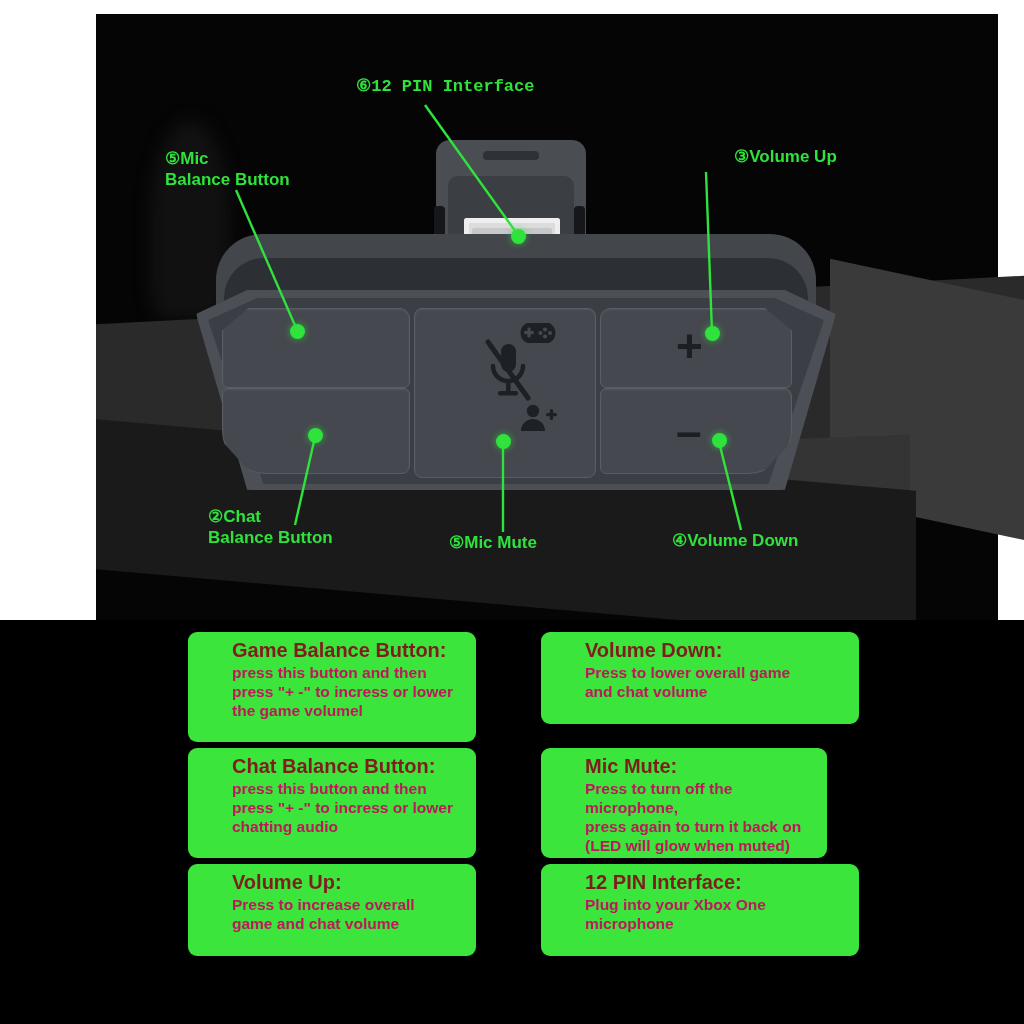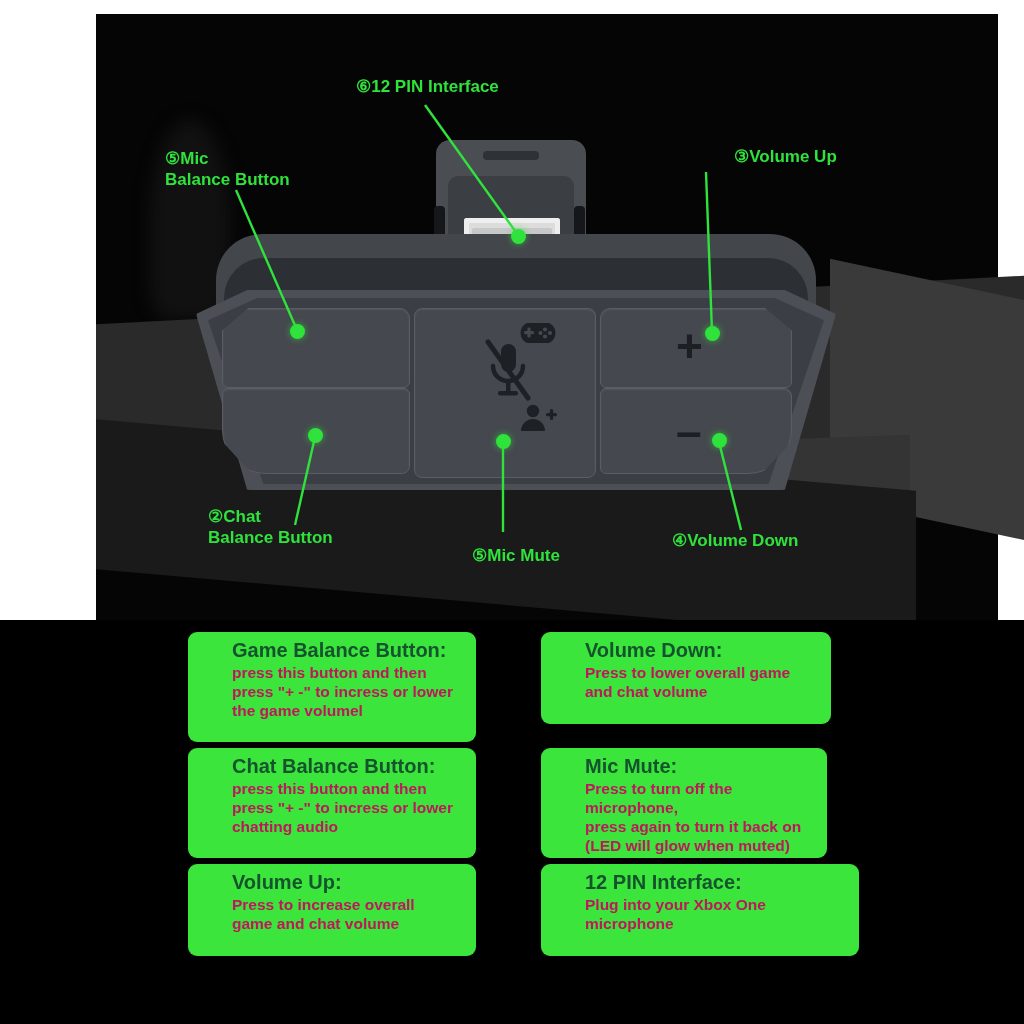--- a/index.html
+++ b/index.html
@@ -250,21 +250,21 @@
     padding: 7px 10px 9px 10px;
     box-sizing: border-box;
   }
   .card-num {
     position: absolute;
     color: #000000;
     font-size: 21px;
     font-weight: bold;
   }
   .card-title {
-    color: #14532d;
+    color: #7f1d1d;
     font-size: 20px;
     font-weight: bold;
     margin: 0 0 1px 34px;
     line-height: 23px;
   }
   .card-body {
     color: #be185d;
     font-size: 15.5px;
     font-weight: bold;
     line-height: 19px;
@@ -353,27 +353,27 @@
       <line x1="741" y1="530" x2="719" y2="442" stroke="#2fe23c" stroke-width="2.4"></line>
     </svg>
 
     <div class="dot" style="left:511px; top:229px;"></div>
     <div class="dot" style="left:290px; top:324px;"></div>
     <div class="dot" style="left:705px; top:326px;"></div>
     <div class="dot" style="left:308px; top:428px;"></div>
     <div class="dot" style="left:496px; top:434px;"></div>
     <div class="dot" style="left:712px; top:433px;"></div>
 
-    <div class="callout" style="left:356px; top:76px;">⑥12 PIN Interface</div>
+    <div class="callout" style="left:356px; top:76px;font-family:Liberation Mono, monospace;">⑥12 PIN Interface</div>
     <div class="callout" style="left:165px; top:148px;">⑤Mic
 Balance Button</div>
     <div class="callout" style="left:694px; top:146px;margin-left:40px;">③Volume Up</div>
     <div class="callout" style="left:208px; top:506px;">②Chat
 Balance Button</div>
-    <div class="callout" style="left:449px; top:545px;margin-left:23px;">⑤Mic Mute</div>
+    <div class="callout" style="left:449px; top:532px;">⑤Mic Mute</div>
     <div class="callout" style="left:672px; top:530px;">④Volume Down</div>
   </div>
 
   <div class="legend">
 
     <div class="card" style="left:188px; top:18px; width:288px; height:110px;">
       <div class="card-num" style="left:-28px; top:7px;">1.</div>
       <div class="card-title">Game Balance Button:</div>
       <div class="card-body">press this button and then
 press "+ -" to incress or lower
@@ -388,21 +388,21 @@
 chatting audio</div>
     </div>
 
     <div class="card" style="left:188px; top:250px; width:288px; height:92px;">
       <div class="card-num" style="left:-28px; top:7px;">3.</div>
       <div class="card-title">Volume Up:</div>
       <div class="card-body">Press to increase overall
 game and chat volume</div>
     </div>
 
-    <div class="card" style="left:541px; top:18px; width:290px; height:92px;">
+    <div class="card" style="left:541px; top:18px; width:318px; height:92px;">
       <div class="card-num" style="left:-28px; top:7px;">4.</div>
       <div class="card-title">Volume Down:</div>
       <div class="card-body">Press to lower overall game
 and chat volume</div>
     </div>
 
     <div class="card" style="left:541px; top:134px; width:286px; height:110px;">
       <div class="card-num" style="left:-28px; top:7px;">5.</div>
       <div class="card-title">Mic Mute:</div>
       <div class="card-body">Press to turn off the microphone,

